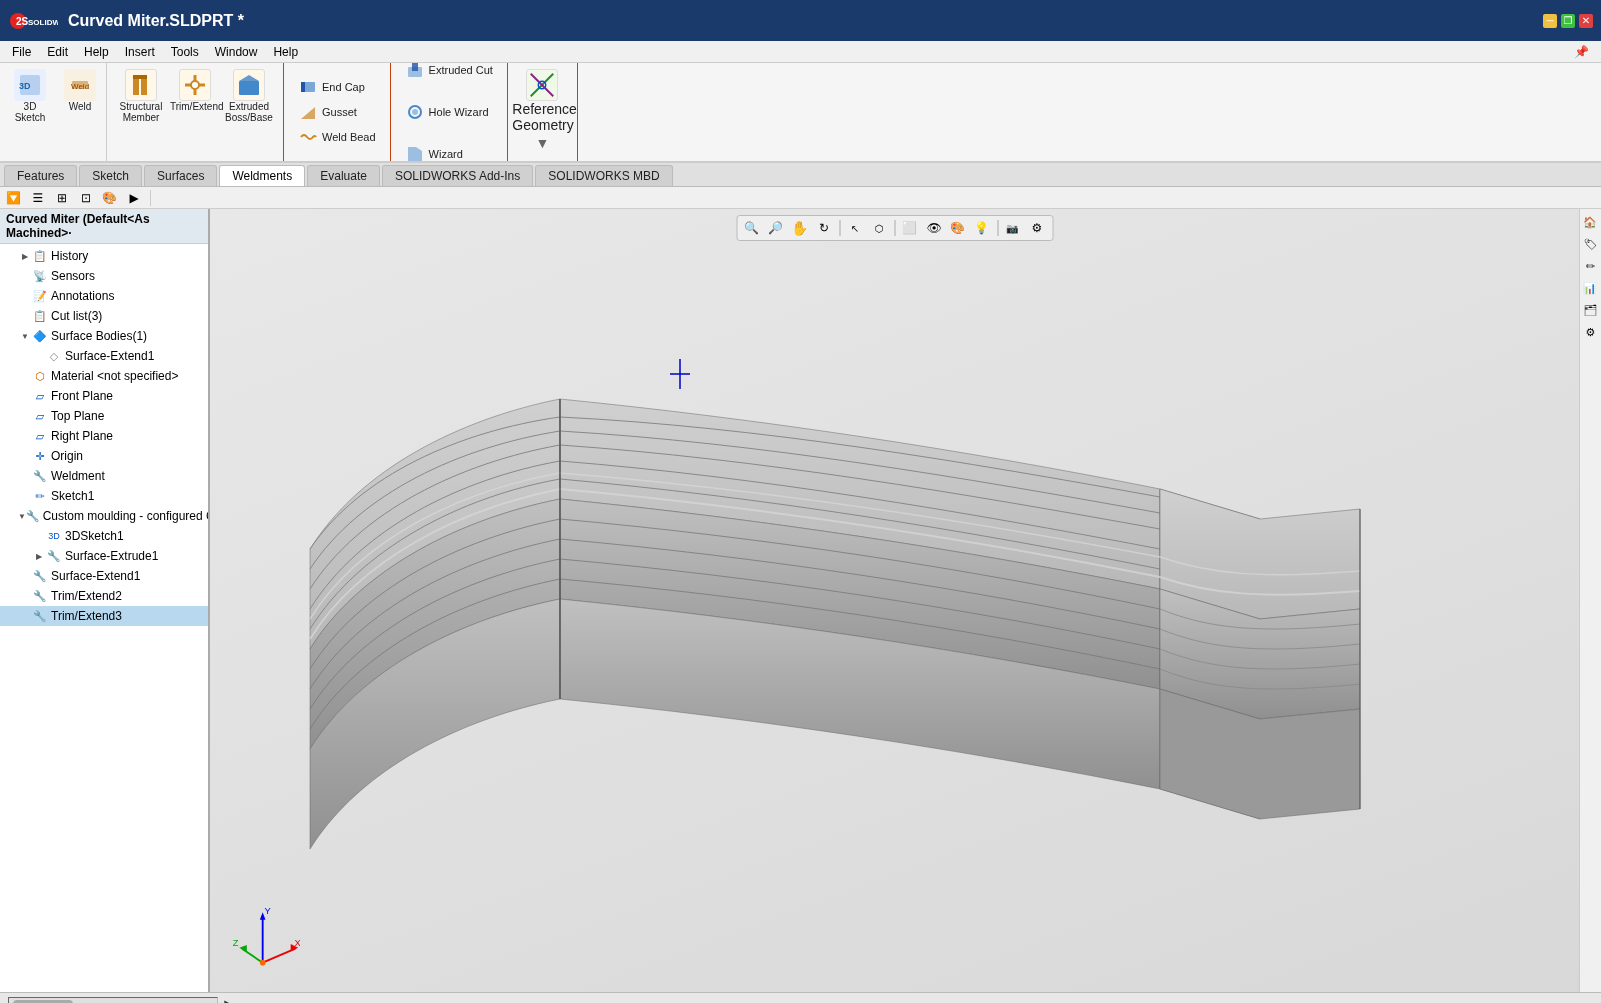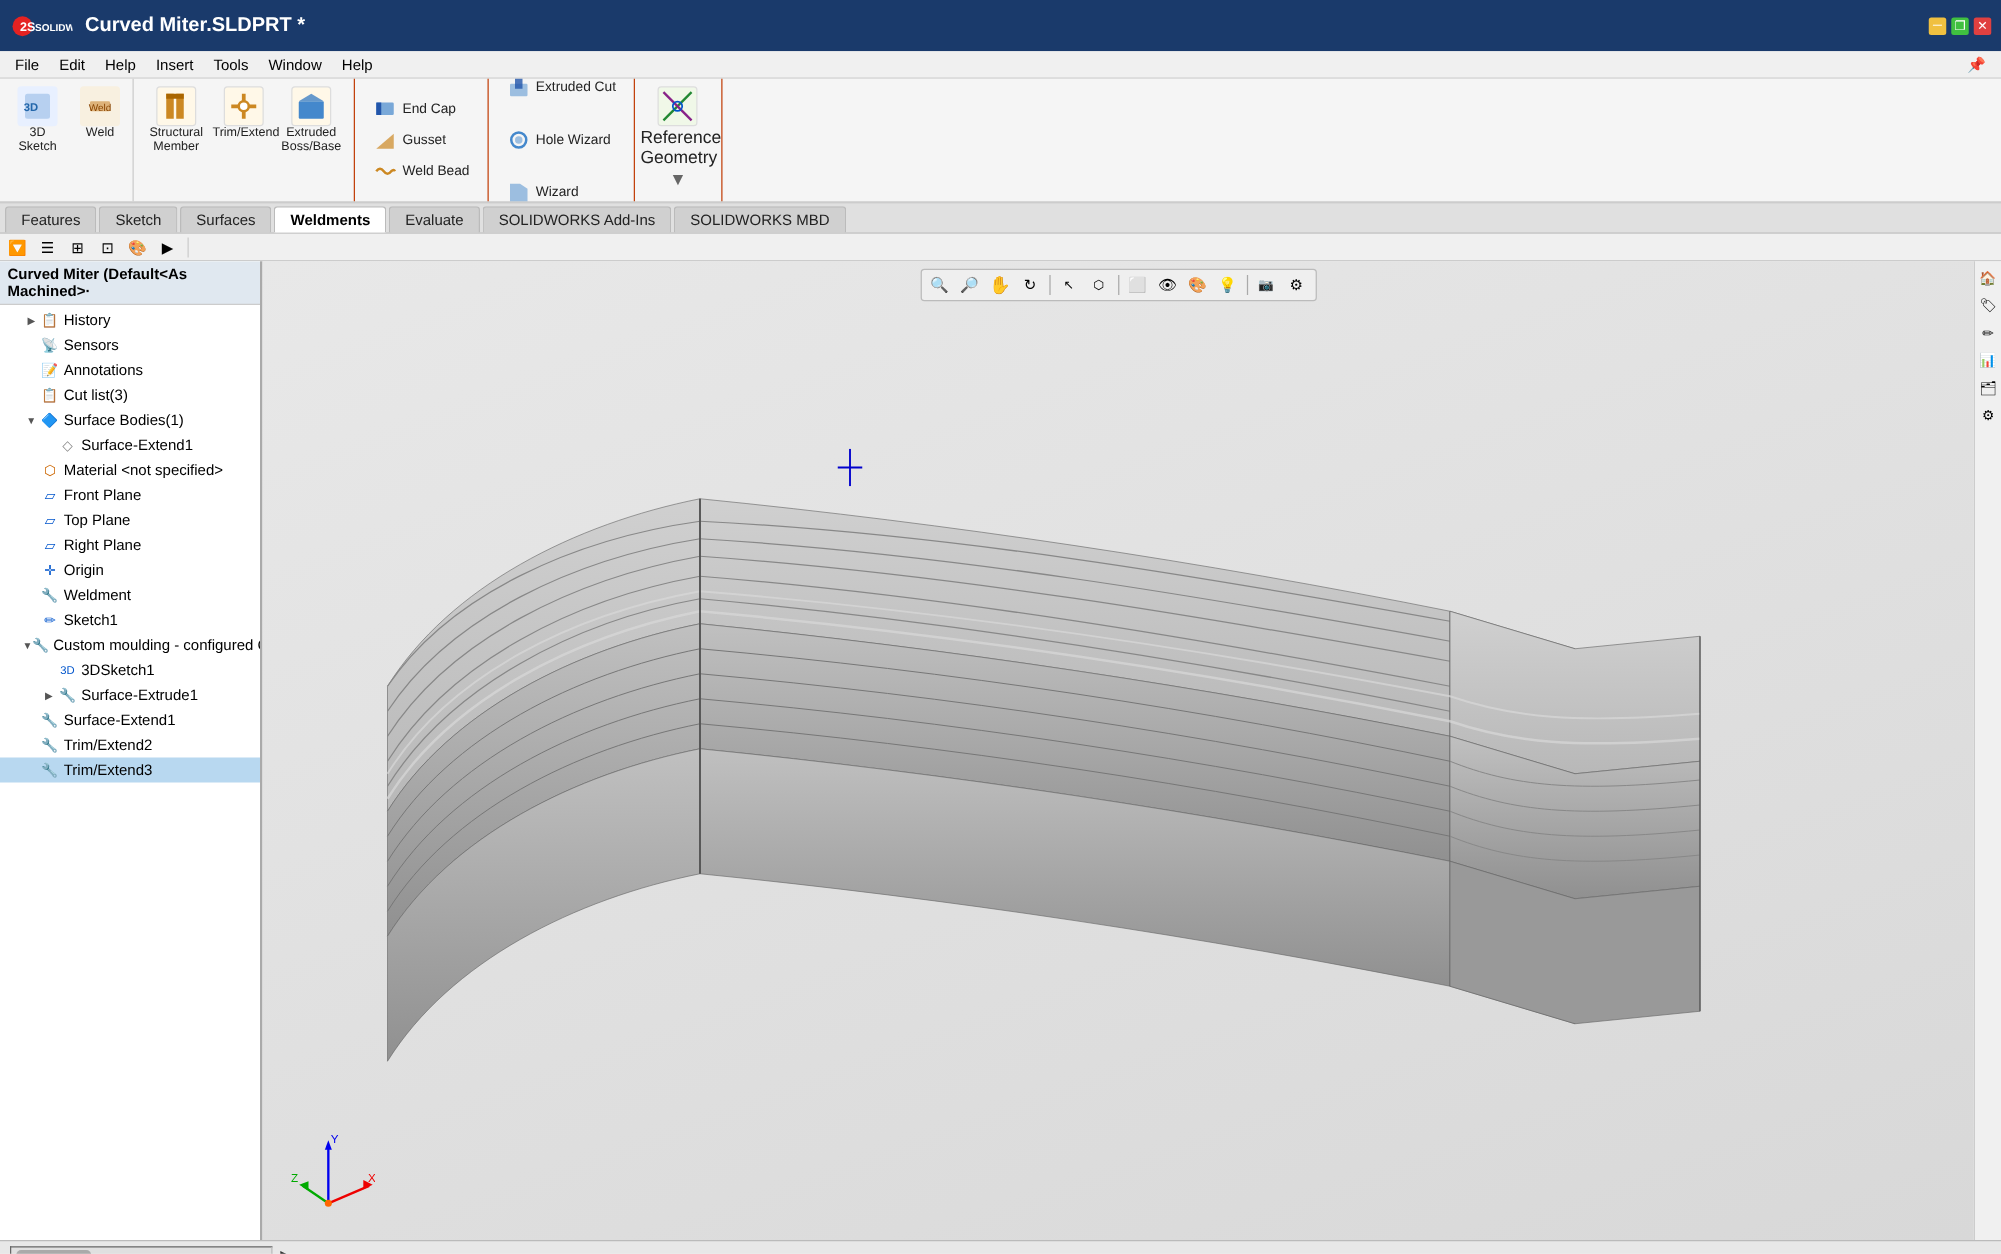--- a/index.html
+++ b/index.html
@@ -107,21 +107,21 @@
       background: #d0d0d0;
       border: 1px solid #bbb;
       border-bottom: none;
       font-size: 12px;
       color: #222;
       margin-right: 2px;
       border-radius: 3px 3px 0 0;
     }
     .tab.active {
       background: #ffffff;
-      font-weight: bold;
+      font-weight: normal;
       color: #000;
     }
 
     
     #main {
       display: flex;
       height: calc(1003px - 30px - 22px - 100px - 24px - 22px);
     }
 
     

